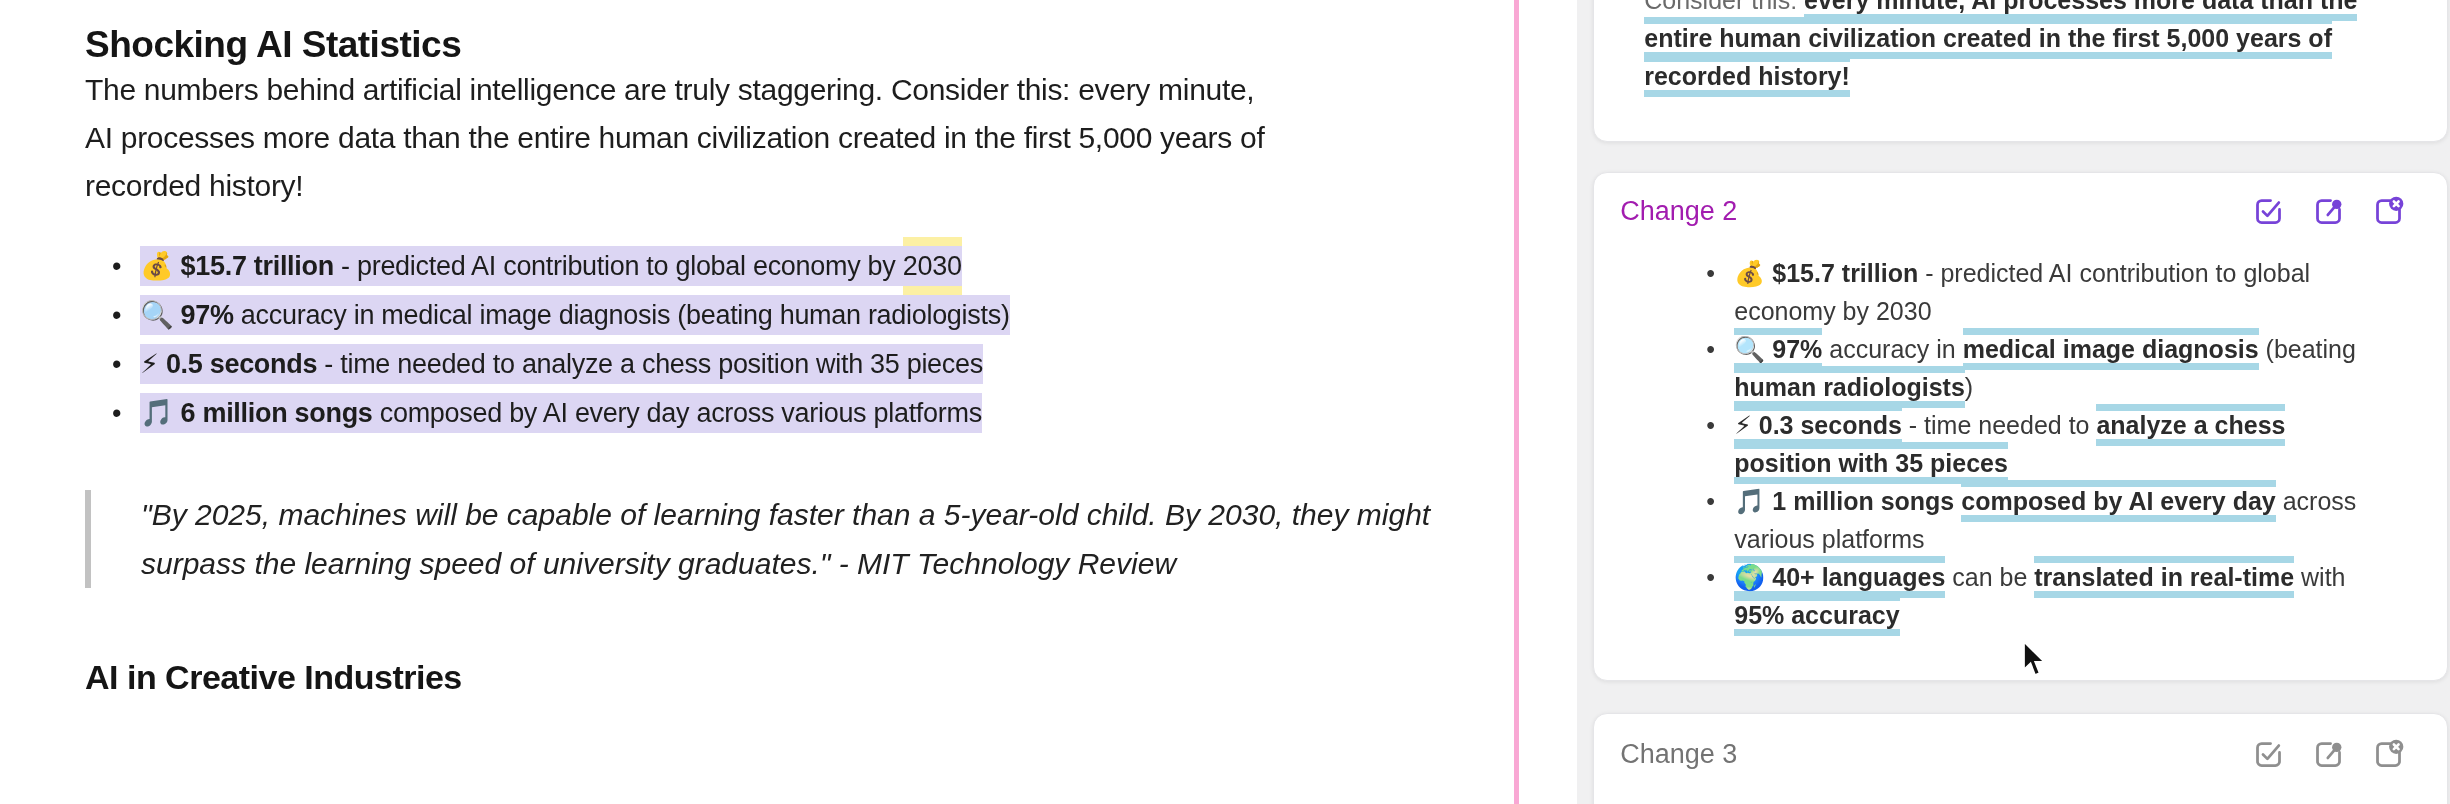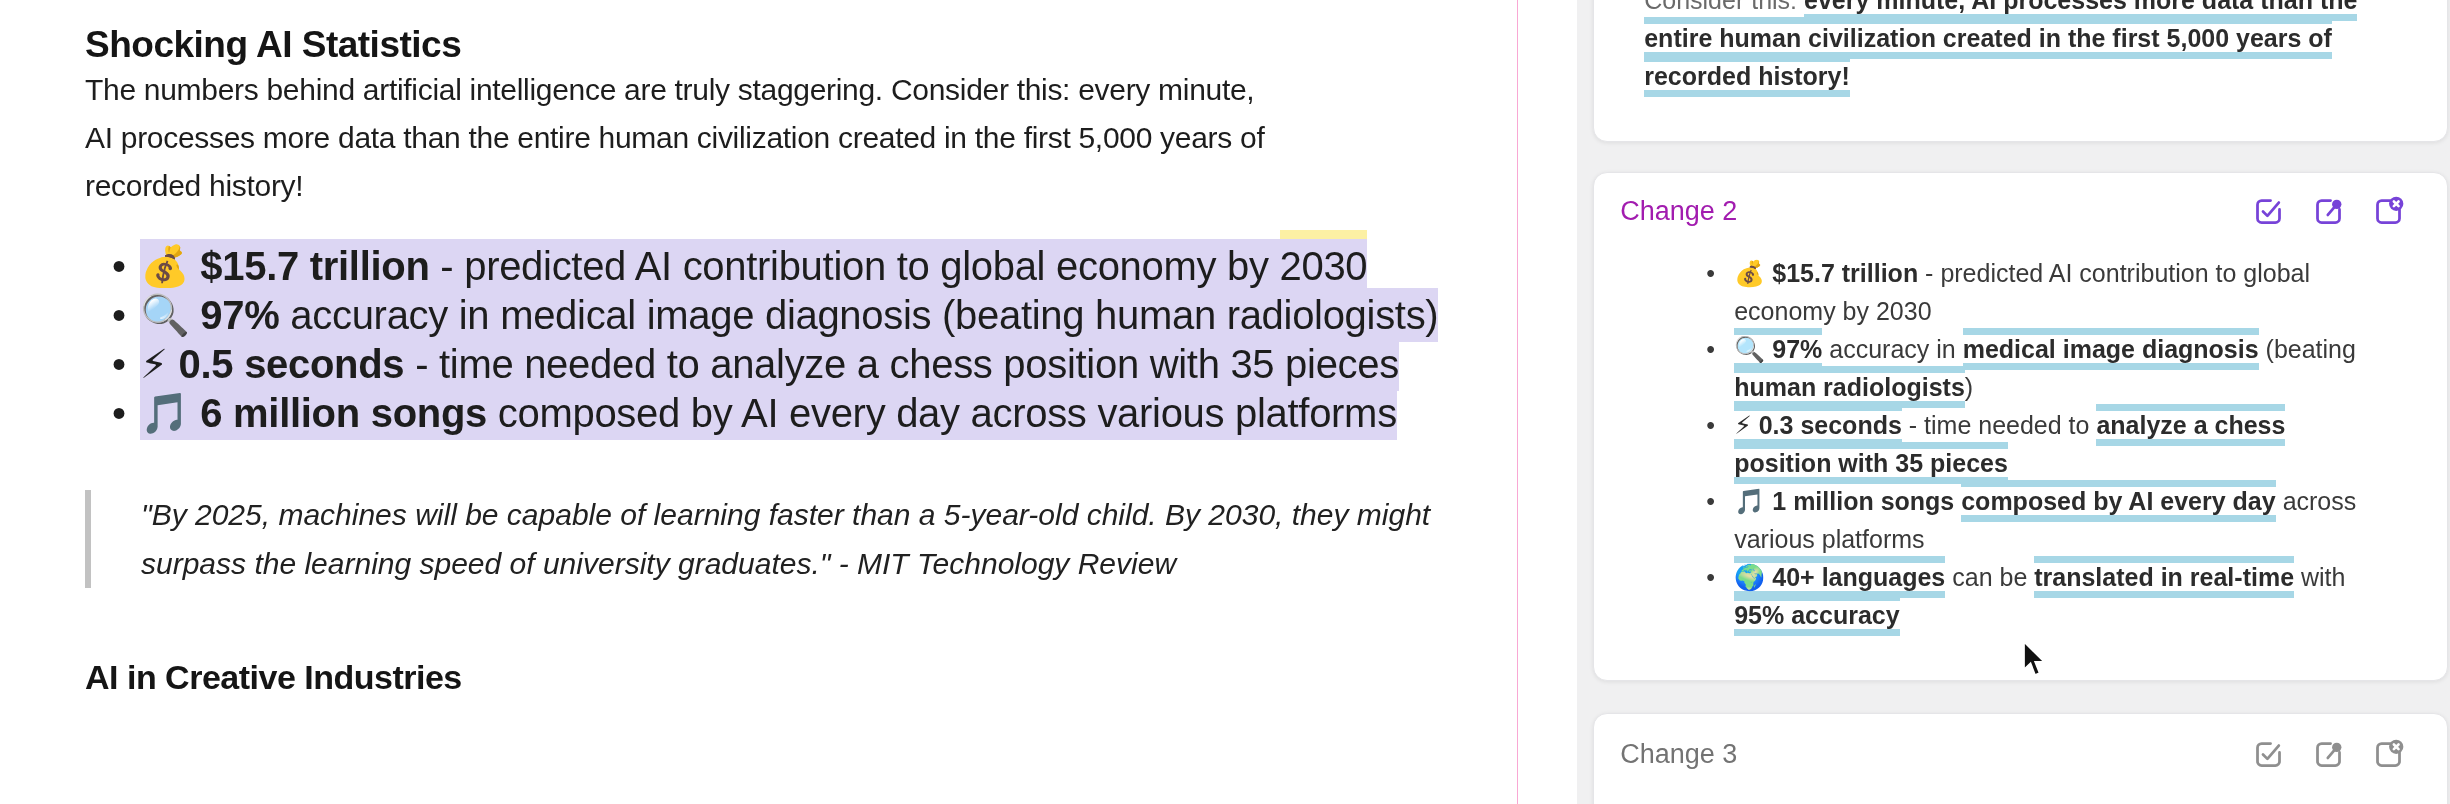--- a/index.html
+++ b/index.html
@@ -1,27 +1,27 @@
 <!DOCTYPE html>
 <html><head>
 <meta charset="utf-8">
 <style>
   * { margin:0; padding:0; box-sizing:border-box; }
   html,body { width:2450px; height:804px; overflow:hidden; }
   body { font-family:"Liberation Sans","DejaVu Sans",sans-serif; background:#fff; }
   .app { display:flex; width:2450px; height:804px; }
 
   
-  .editor { width:1545px; height:804px; background:#fff; border-right:1px solid #f9a8d4;
+  .editor { width:1545px; height:804px; background:#fff; border-right:5px solid #f9a8d4;
             padding:18px 60px 0 85px; overflow:hidden; }
   .doc-title { font-size:37px; font-weight:700; color:#151515; letter-spacing:-0.5px; margin-top:6px; }
   .doc-para { font-size:30px; line-height:48px; color:#1d1d1d;
               letter-spacing:-0.3px; white-space:pre-line; }
   .doc-list { margin-top:32px; list-style:none; padding-left:55px; }
-  .doc-list li { position:relative; font-size:40px; line-height:49px; color:#1d1d1d;
+  .doc-list li { position:relative; font-size:27px; line-height:49px; color:#1d1d1d;
                  letter-spacing:-0.3px; white-space:pre-line; }
   .doc-list li::before { content:"•"; position:absolute; left:-28px; color:#1d1d1d; }
   .sel { background:#dcd6f3; padding:5px 0; }
   .find { box-shadow:0 -9px 0 #fcf0a4, 0 9px 0 #fcf0a4; }
   .b { font-weight:700; }
   blockquote.doc-quote { margin-top:52px; border-left:6px solid #c2c2c2; padding-left:50px;
               font-style:italic; font-size:30px; line-height:49px; color:#212121; white-space:pre-line; }
   .doc-h2 { margin-top:70px; font-size:34px; font-weight:700; color:#151515; letter-spacing:-0.5px; }
 
   

